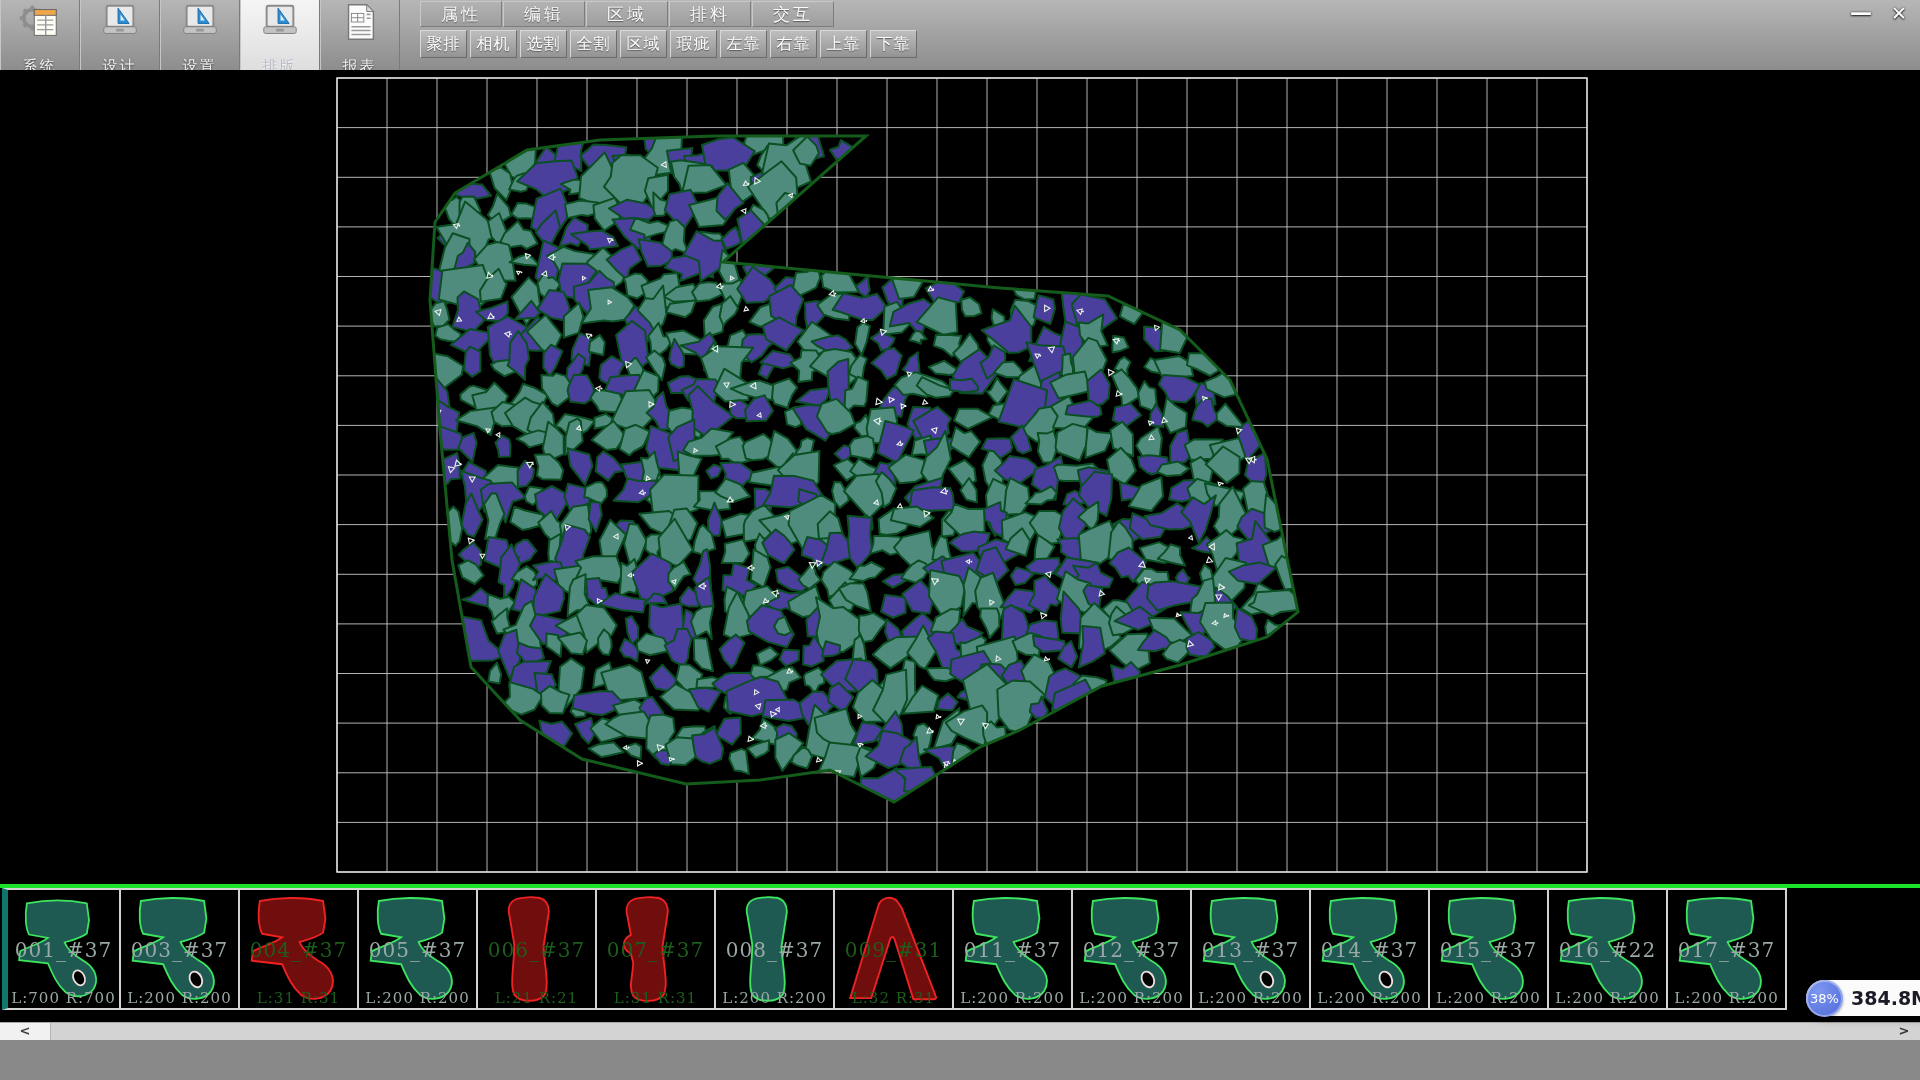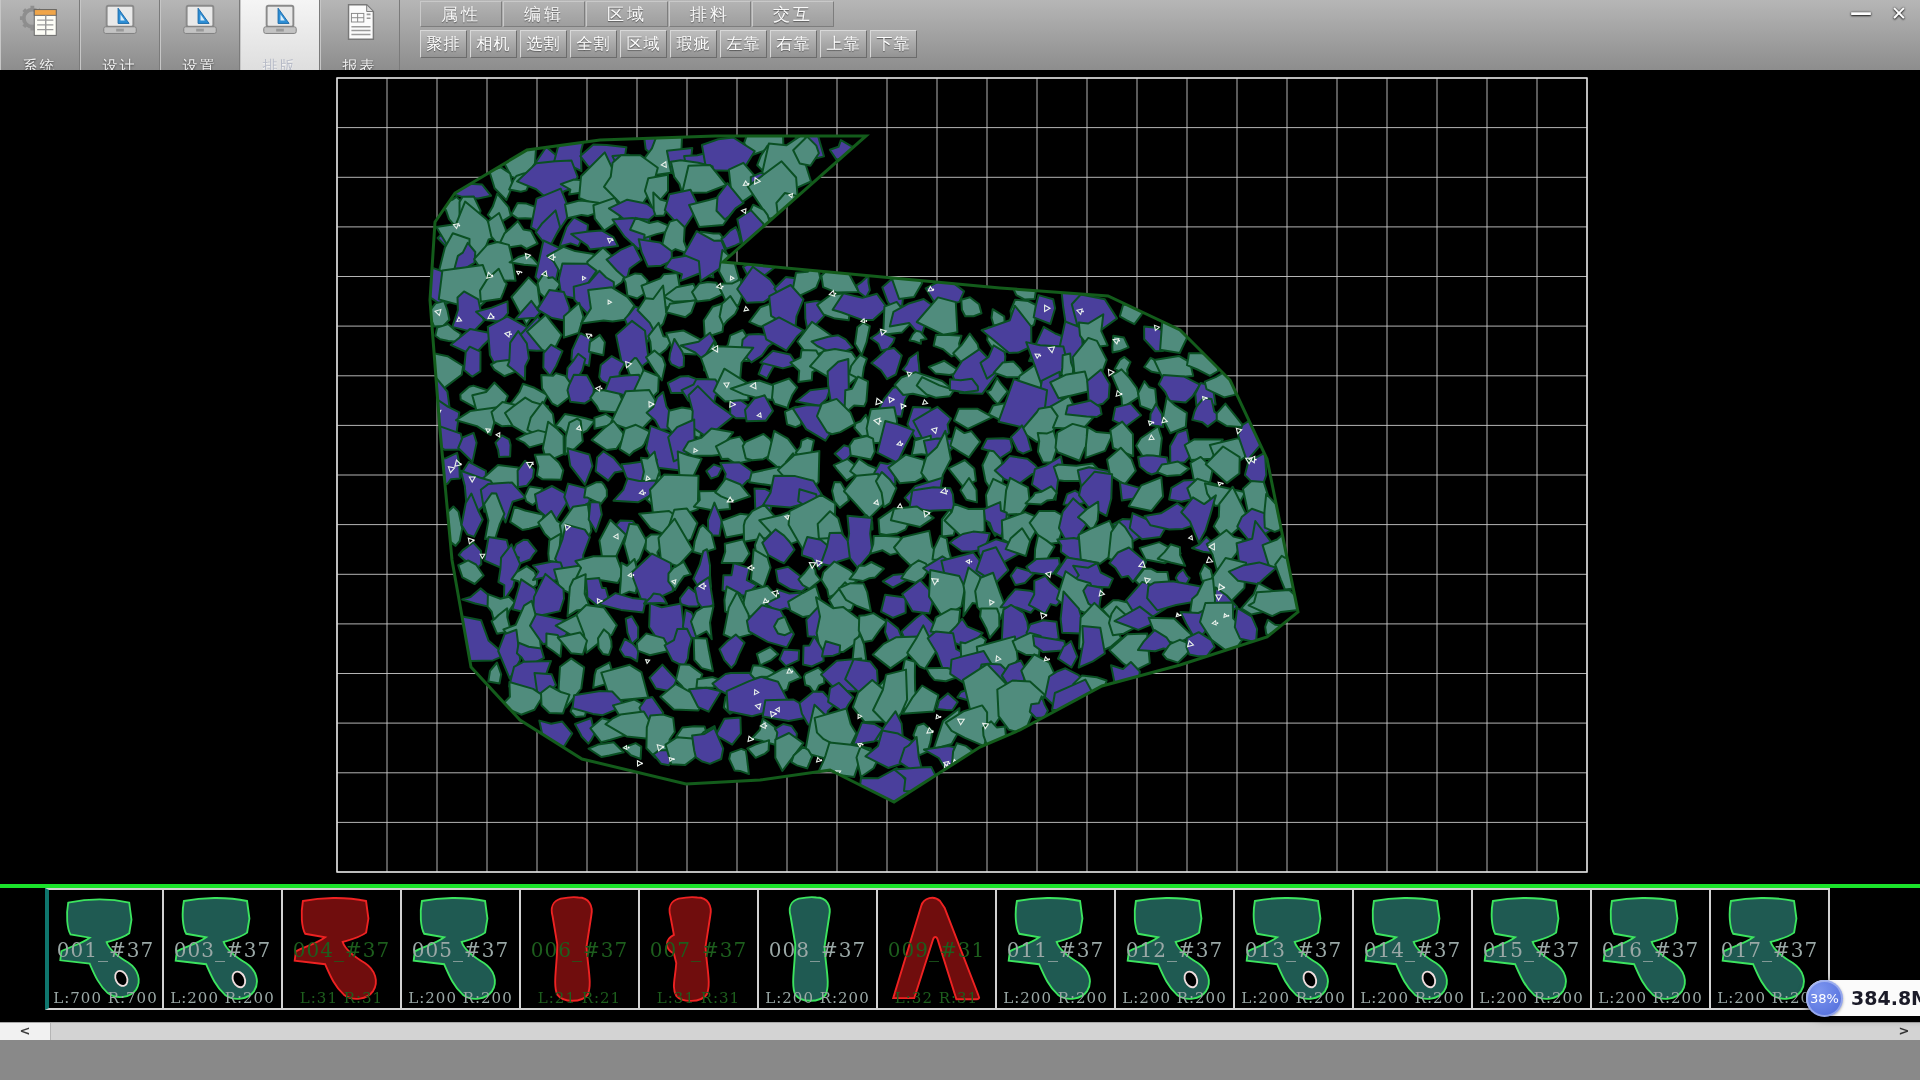--- a/index.html
+++ b/index.html
@@ -38,21 +38,21 @@
   
   .canvas{position:absolute;top:70px;left:0;width:1920px;height:814px;background:#000;}
   .canvas svg{display:block;}
 
   
   .strip{position:absolute;top:884px;left:0;width:1920px;height:138px;background:#000;
     border-top:4px solid #1be32b;box-sizing:border-box;display:flex;
     padding-left:2px;overflow:hidden;}
   .cell{position:relative;flex:0 0 119px;width:119px;height:122px;box-sizing:border-box;
     border:2px solid #d2d2d2;border-left:none;background:#000;}
-  .cell:first-child{border-left:4px solid #0f766e;margin-left:43px;}
+  .cell:first-child{border-left:6px solid #0f766e;}
   .cell svg{position:absolute;left:0;top:0;width:100%;height:100%;}
   .tname{position:absolute;top:48px;left:0;width:100%;text-align:center;
     font-family:"DejaVu Serif","Liberation Serif",serif;font-size:20px;letter-spacing:1px;}
   .tinfo{position:absolute;bottom:1px;left:0;width:100%;text-align:center;
     font-family:"DejaVu Serif","Liberation Serif",serif;font-size:15px;letter-spacing:1px;}
 
   
   .hscroll{position:absolute;top:1022px;left:0;width:1920px;height:18px;background:#d3d3d3;
     border-top:1px solid #a8a8a8;box-sizing:border-box;}
   .sb-left{position:absolute;left:0;top:0;width:50px;height:17px;background:#f1f1f1;
@@ -1072,21 +1072,21 @@
         <svg viewBox="0 0 100 100" preserveAspectRatio="xMidYMid meet">
           <path d="M17,9 C15,20 16,32 19,37 L36,40 C28,46 18,48 11,52 L10,60 L36,63 C40,72 44,82 52,89 C60,95 72,93 77,86 C82,78 79,68 70,62 C60,56 53,50 51,44 C58,42 66,40 71,36 L73,24 L71,9 C53,5 32,6 17,9 Z" fill="#1f5a52" stroke="#3ce45f" stroke-width="1.6"></path>
         </svg>
         <div class="tname" style="color:#9aa8a6">015_#37</div>
         <div class="tinfo" style="color:#9aa8a6">L:200 R:200</div>
       </div>
       <div class="cell">
         <svg viewBox="0 0 100 100" preserveAspectRatio="xMidYMid meet">
           <path d="M17,9 C15,20 16,32 19,37 L36,40 C28,46 18,48 11,52 L10,60 L36,63 C40,72 44,82 52,89 C60,95 72,93 77,86 C82,78 79,68 70,62 C60,56 53,50 51,44 C58,42 66,40 71,36 L73,24 L71,9 C53,5 32,6 17,9 Z" fill="#1f5a52" stroke="#3ce45f" stroke-width="1.6"></path>
         </svg>
-        <div class="tname" style="color:#9aa8a6">016_#37</div>
+        <div class="tname" style="color:#9aa8a6">016_#22</div>
         <div class="tinfo" style="color:#9aa8a6">L:200 R:200</div>
       </div>
       <div class="cell">
         <svg viewBox="0 0 100 100" preserveAspectRatio="xMidYMid meet">
           <path d="M17,9 C15,20 16,32 19,37 L36,40 C28,46 18,48 11,52 L10,60 L36,63 C40,72 44,82 52,89 C60,95 72,93 77,86 C82,78 79,68 70,62 C60,56 53,50 51,44 C58,42 66,40 71,36 L73,24 L71,9 C53,5 32,6 17,9 Z" fill="#1f5a52" stroke="#3ce45f" stroke-width="1.6"></path>
         </svg>
         <div class="tname" style="color:#9aa8a6">017_#37</div>
         <div class="tinfo" style="color:#9aa8a6">L:200 R:200</div>
       </div>
     </section>

